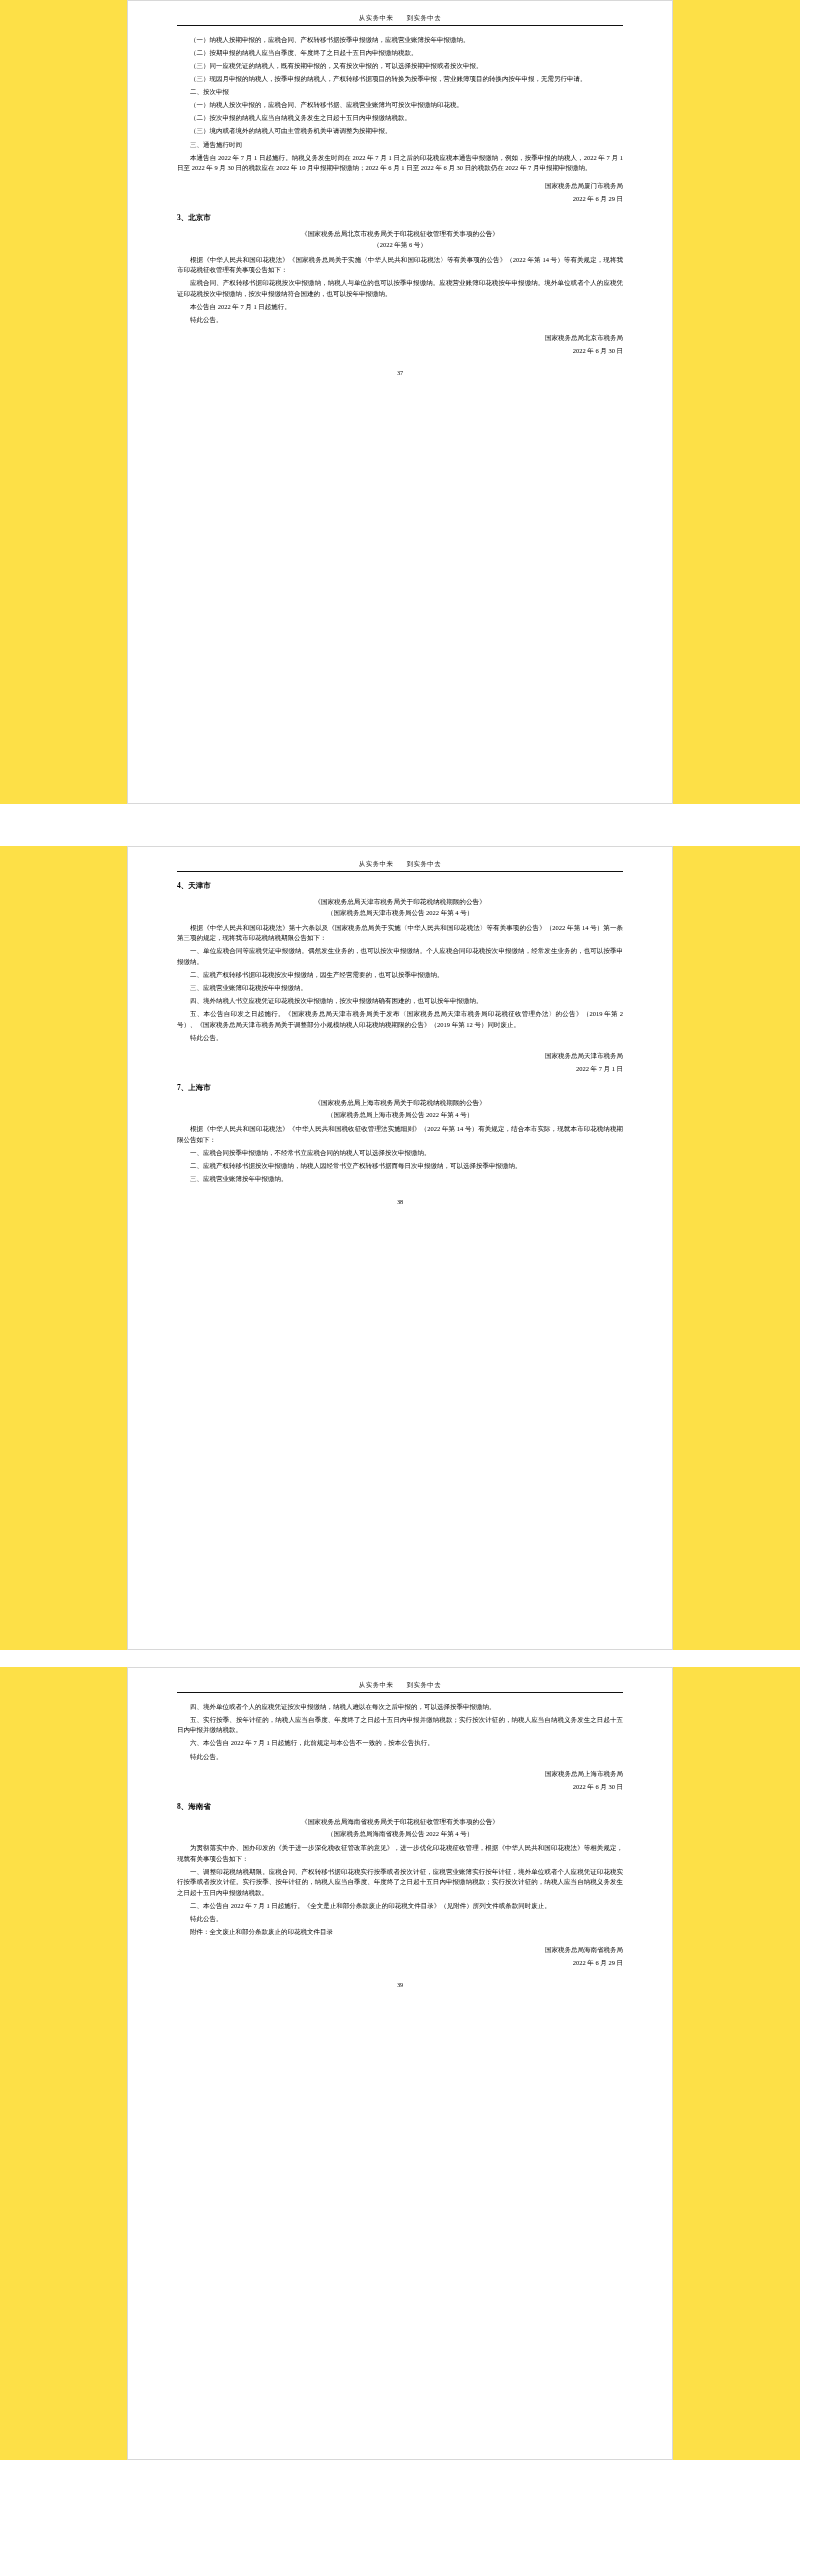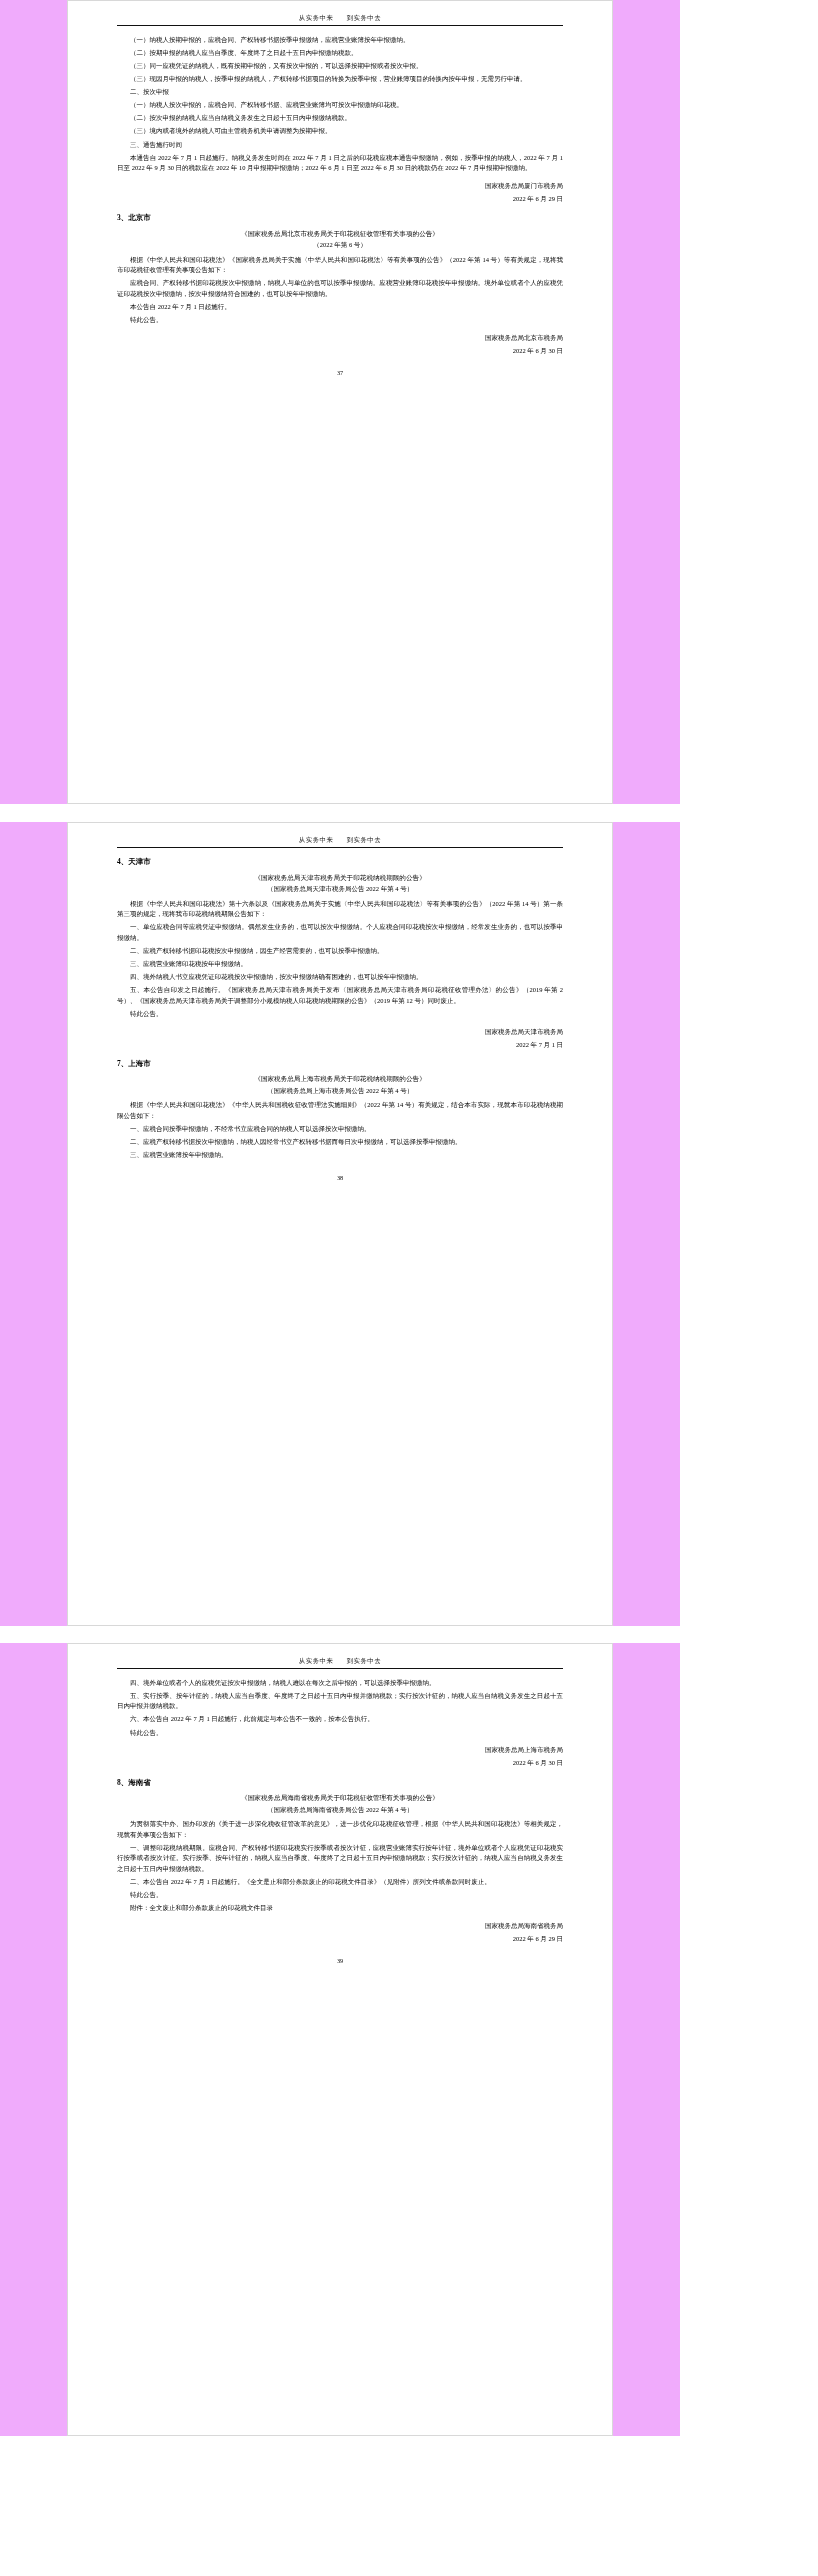--- a/index.html
+++ b/index.html
@@ -6,22 +6,22 @@
     margin: 0;
     padding: 0;
     background: #ffffff;
   }
   body {
     font-family: "Liberation Serif", "DejaVu Serif", serif;
     width: 818px;
   }
   .page {
     position: relative;
-    width: 680px;
-    background: #f0abfc;
+    width: 800px;
+    background: #fde047;
     box-sizing: border-box;
   }
   .sheet {
     position: relative;
     margin: 0 auto;
     width: 546px;
     background: #ffffff;
     border: 0.5px solid #d8d8d8;
     box-sizing: border-box;
     padding: 13.4px 49px 15.5px 49px;
@@ -84,21 +84,21 @@
   .sign.first {
     margin-top: 6.2px;
   }
   .folio {
     text-align: center;
     font-size: 6.2px;
     color: #000;
     margin-top: 13.4px;
   }
   .tall-1 { min-height: 804px; }
-  .tall-2 { min-height: 804px; }
+  .tall-2 { min-height: 804px; margin-top: 24px; }
   .tall-3 { min-height: 793px; }
 </style>
 </head>
 <body>
 
 <div id="doc-root">
     <div class="page">
       <div class="sheet tall-1">
         <div class="runhead"><span>从实务中来</span><span class="sep"></span><span>到实务中去</span></div>
         <div class="rule"></div>

